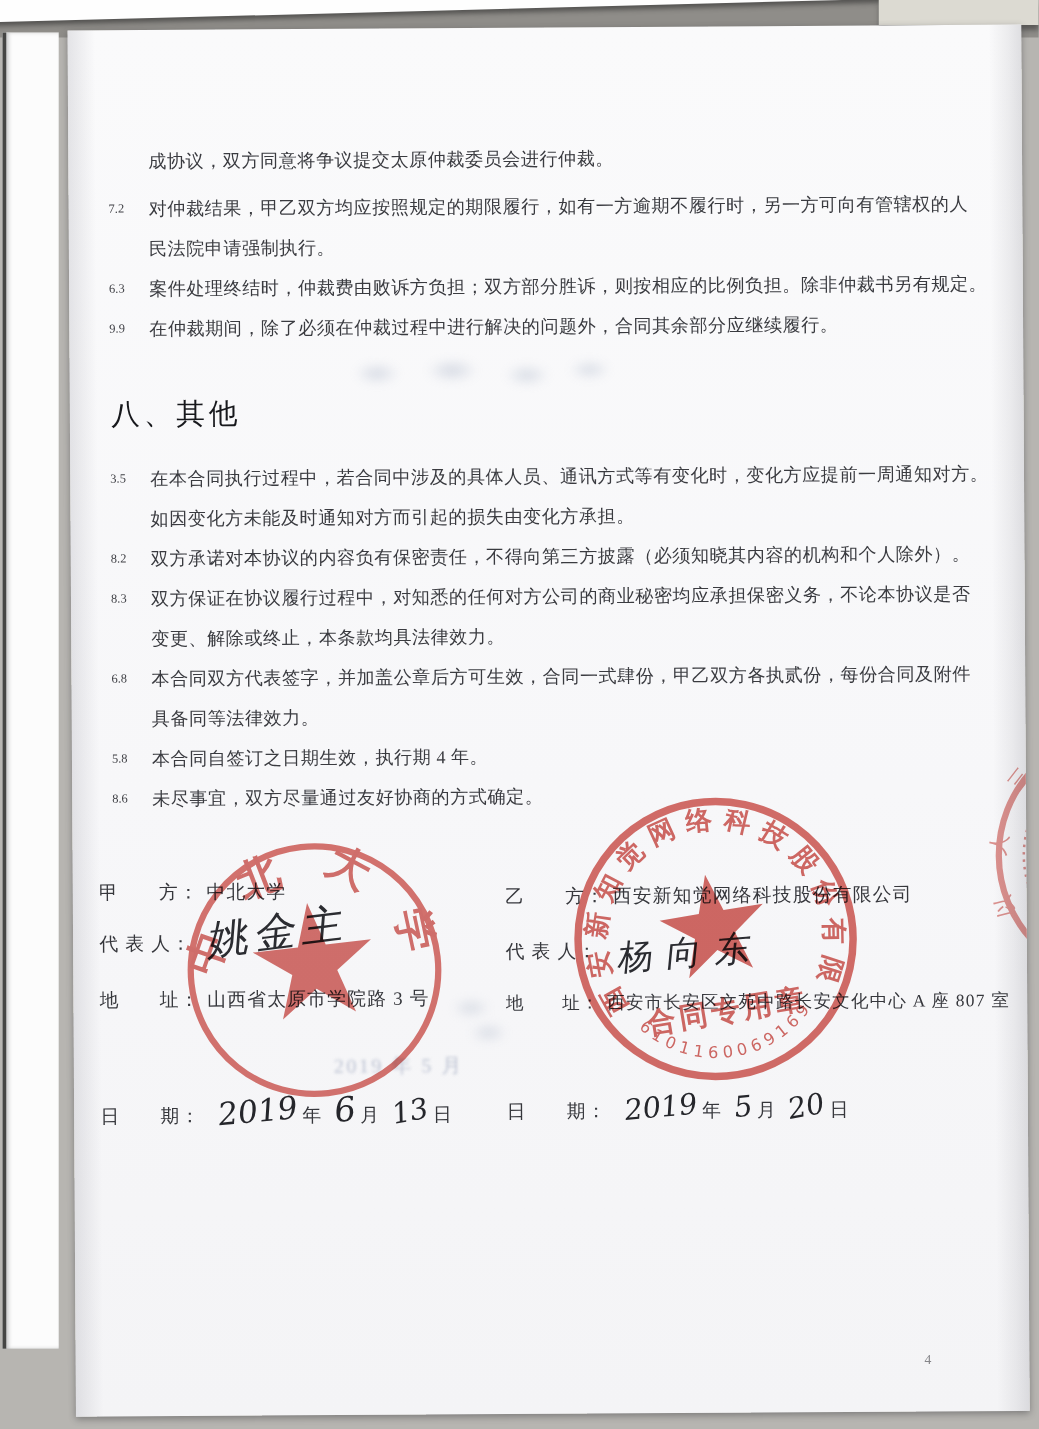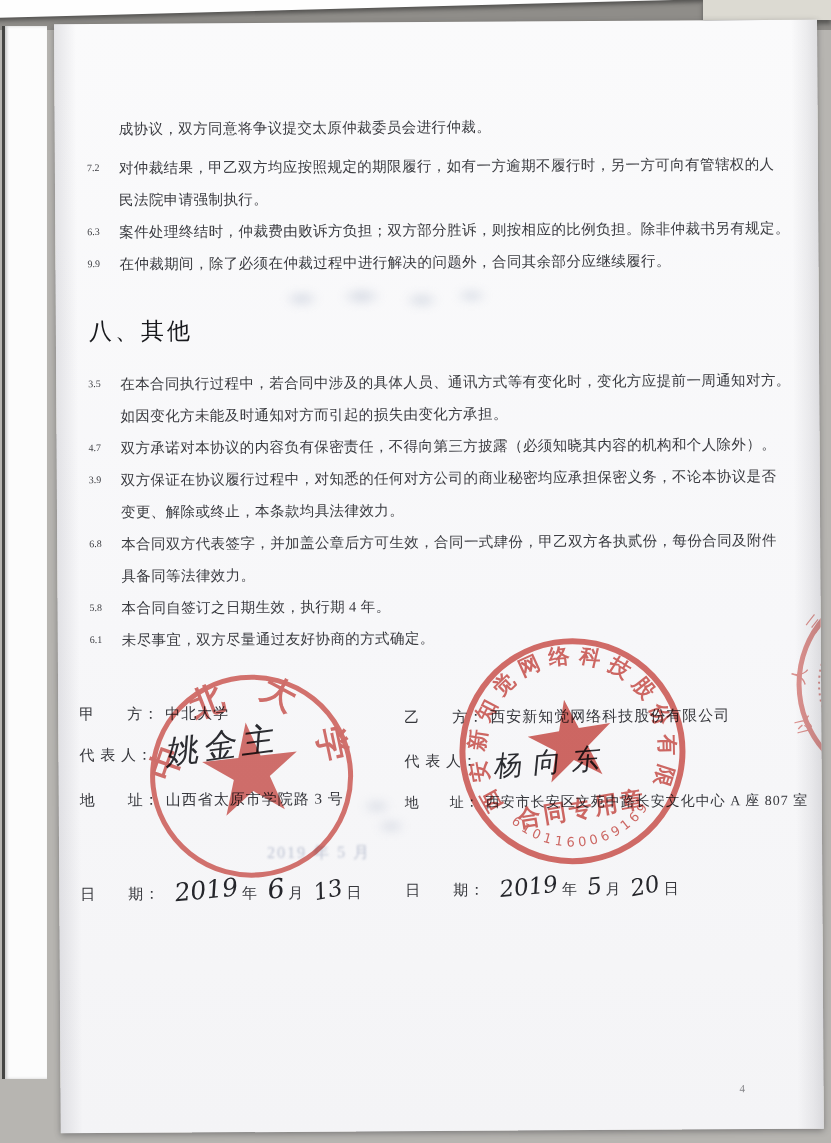--- a/index.html
+++ b/index.html
@@ -131,28 +131,28 @@
 
   <div class="clause" style="top:344px">
     <span class="num">3.5</span>
     <div class="ctext">
       <div class="cline">在本合同执行过程中，若合同中涉及的具体人员、通讯方式等有变化时，变化方应提前一周通知对方。</div>
       <div class="cline">如因变化方未能及时通知对方而引起的损失由变化方承担。</div>
     </div>
   </div>
 
   <div class="clause" style="top:408px">
-    <span class="num">4.7</span>
+    <span class="num">8.2</span>
     <div class="ctext">
       <div class="cline">双方承诺对本协议的内容负有保密责任，不得向第三方披露（必须知晓其内容的机构和个人除外）。</div>
     </div>
   </div>
 
   <div class="clause" style="top:440px">
-    <span class="num">3.9</span>
+    <span class="num">8.3</span>
     <div class="ctext">
       <div class="cline">双方保证在协议履行过程中，对知悉的任何对方公司的商业秘密均应承担保密义务，不论本协议是否</div>
       <div class="cline">变更、解除或终止，本条款均具法律效力。</div>
     </div>
   </div>
 
   <div class="clause" style="top:504px">
     <span class="num">6.8</span>
     <div class="ctext">
       <div class="cline">本合同双方代表签字，并加盖公章后方可生效，合同一式肆份，甲乙双方各执贰份，每份合同及附件</div>
@@ -161,21 +161,21 @@
   </div>
 
   <div class="clause" style="top:568px">
     <span class="num">5.8</span>
     <div class="ctext">
       <div class="cline">本合同自签订之日期生效，执行期 4 年。</div>
     </div>
   </div>
 
   <div class="clause" style="top:600px">
-    <span class="num">6.1</span>
+    <span class="num">8.6</span>
     <div class="ctext">
       <div class="cline">未尽事宜，双方尽量通过友好协商的方式确定。</div>
     </div>
   </div>
 
   <div class="sig-row col-a" style="top:681px">
     <span class="sig-label">甲　　方：</span>
     <span class="sig-value">中北大学</span>
   </div>
   <div class="sig-row col-a" style="top:722px">

